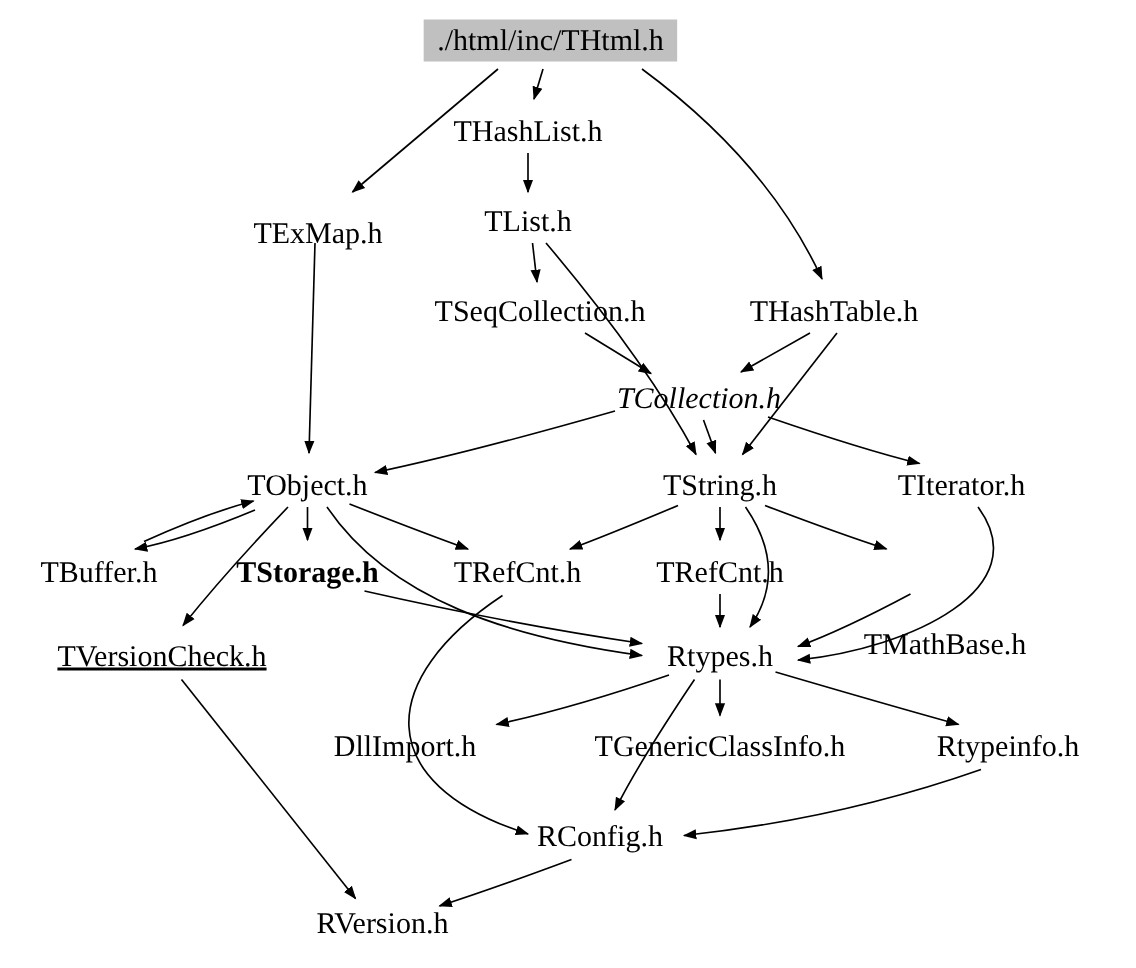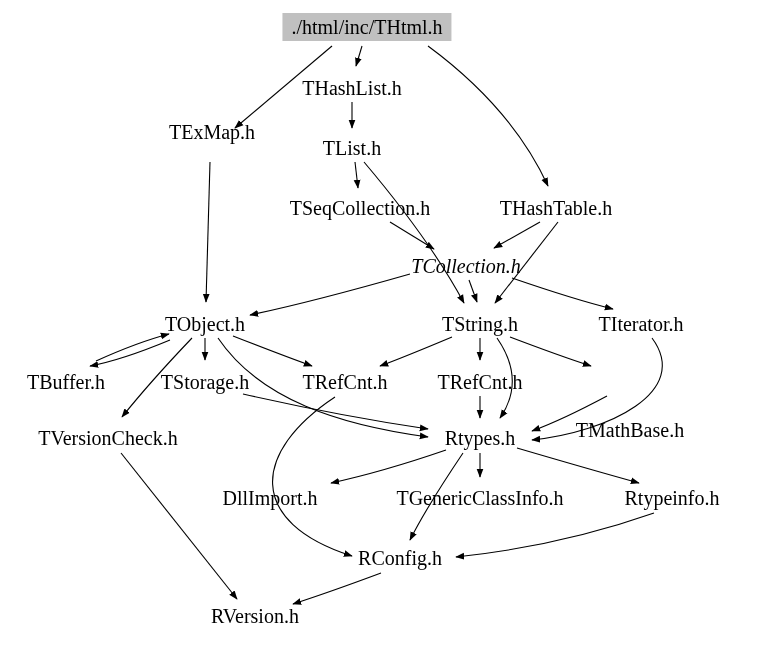--- a/index.html
+++ b/index.html
@@ -80,34 +80,34 @@
         <path d="M517,448 Q592,470 639,483" class="edge" marker-end="url(#arrowhead)" stroke="#000000"></path>
         <path d="M463,453 Q426,508 410,540" class="edge" marker-end="url(#arrowhead)" stroke="#000000"></path>
         <path d="M335,397 C252,452 246,522 352,556" class="edge" marker-end="url(#arrowhead)" stroke="#000000"></path>
         <path d="M654,513 Q560,546 456,557" class="edge" marker-end="url(#arrowhead)" stroke="#000000"></path>
         <path d="M381,573 Q330,592 293,604" class="edge" marker-end="url(#arrowhead)" stroke="#000000"></path>
       </g>
   </svg>
   <div id="node-layer">
       <div class="node root" style="left: 367px; top: 27px; background: rgb(192, 192, 192);">./html/inc/THtml.h</div>
       <div class="node" style="left: 352px; top: 88px;">THashList.h</div>
-      <div class="node" style="left: 212px; top: 132px;">TExMap.h</div>
+      <div class="node" style="left: 212px; top: 156px;">TExMap.h</div>
       <div class="node" style="left: 352px; top: 148px;">TList.h</div>
       <div class="node" style="left: 360px; top: 208px;">TSeqCollection.h</div>
       <div class="node" style="left: 556px; top: 208px;">THashTable.h</div>
       <div class="node" style="left: 466px; top: 266px; font-style: italic;">TCollection.h</div>
       <div class="node" style="left: 205px; top: 324px;">TObject.h</div>
       <div class="node" style="left: 480px; top: 324px;">TString.h</div>
       <div class="node" style="left: 641px; top: 324px;">TIterator.h</div>
       <div class="node" style="left: 66px; top: 382px;">TBuffer.h</div>
-      <div class="node" style="left: 205px; top: 382px;">TStorage.h</div>
+      <div class="node" style="left: 205px; top: 382px; font-weight: bold;">TStorage.h</div>
       <div class="node" style="left: 345px; top: 382px;">TRefCnt.h</div>
       <div class="node" style="left: 480px; top: 382px;">TRefCnt.h</div>
       <div class="node" style="left: 630px; top: 382px; margin-top: 48px;">TMathBase.h</div>
-      <div class="node" style="left: 108px; top: 438px;">TVersionCheck.h</div>
+      <div class="node" style="left: 108px; top: 438px; text-decoration: underline;">TVersionCheck.h</div>
       <div class="node" style="left: 480px; top: 438px;">Rtypes.h</div>
       <div class="node" style="left: 270px; top: 498px;">DllImport.h</div>
       <div class="node" style="left: 480px; top: 498px;">TGenericClassInfo.h</div>
       <div class="node" style="left: 672px; top: 498px;">Rtypeinfo.h</div>
       <div class="node" style="left: 400px; top: 558px;">RConfig.h</div>
       <div class="node" style="left: 255px; top: 616px;">RVersion.h</div>
     </div>
 </div>
 
 </body></html>

